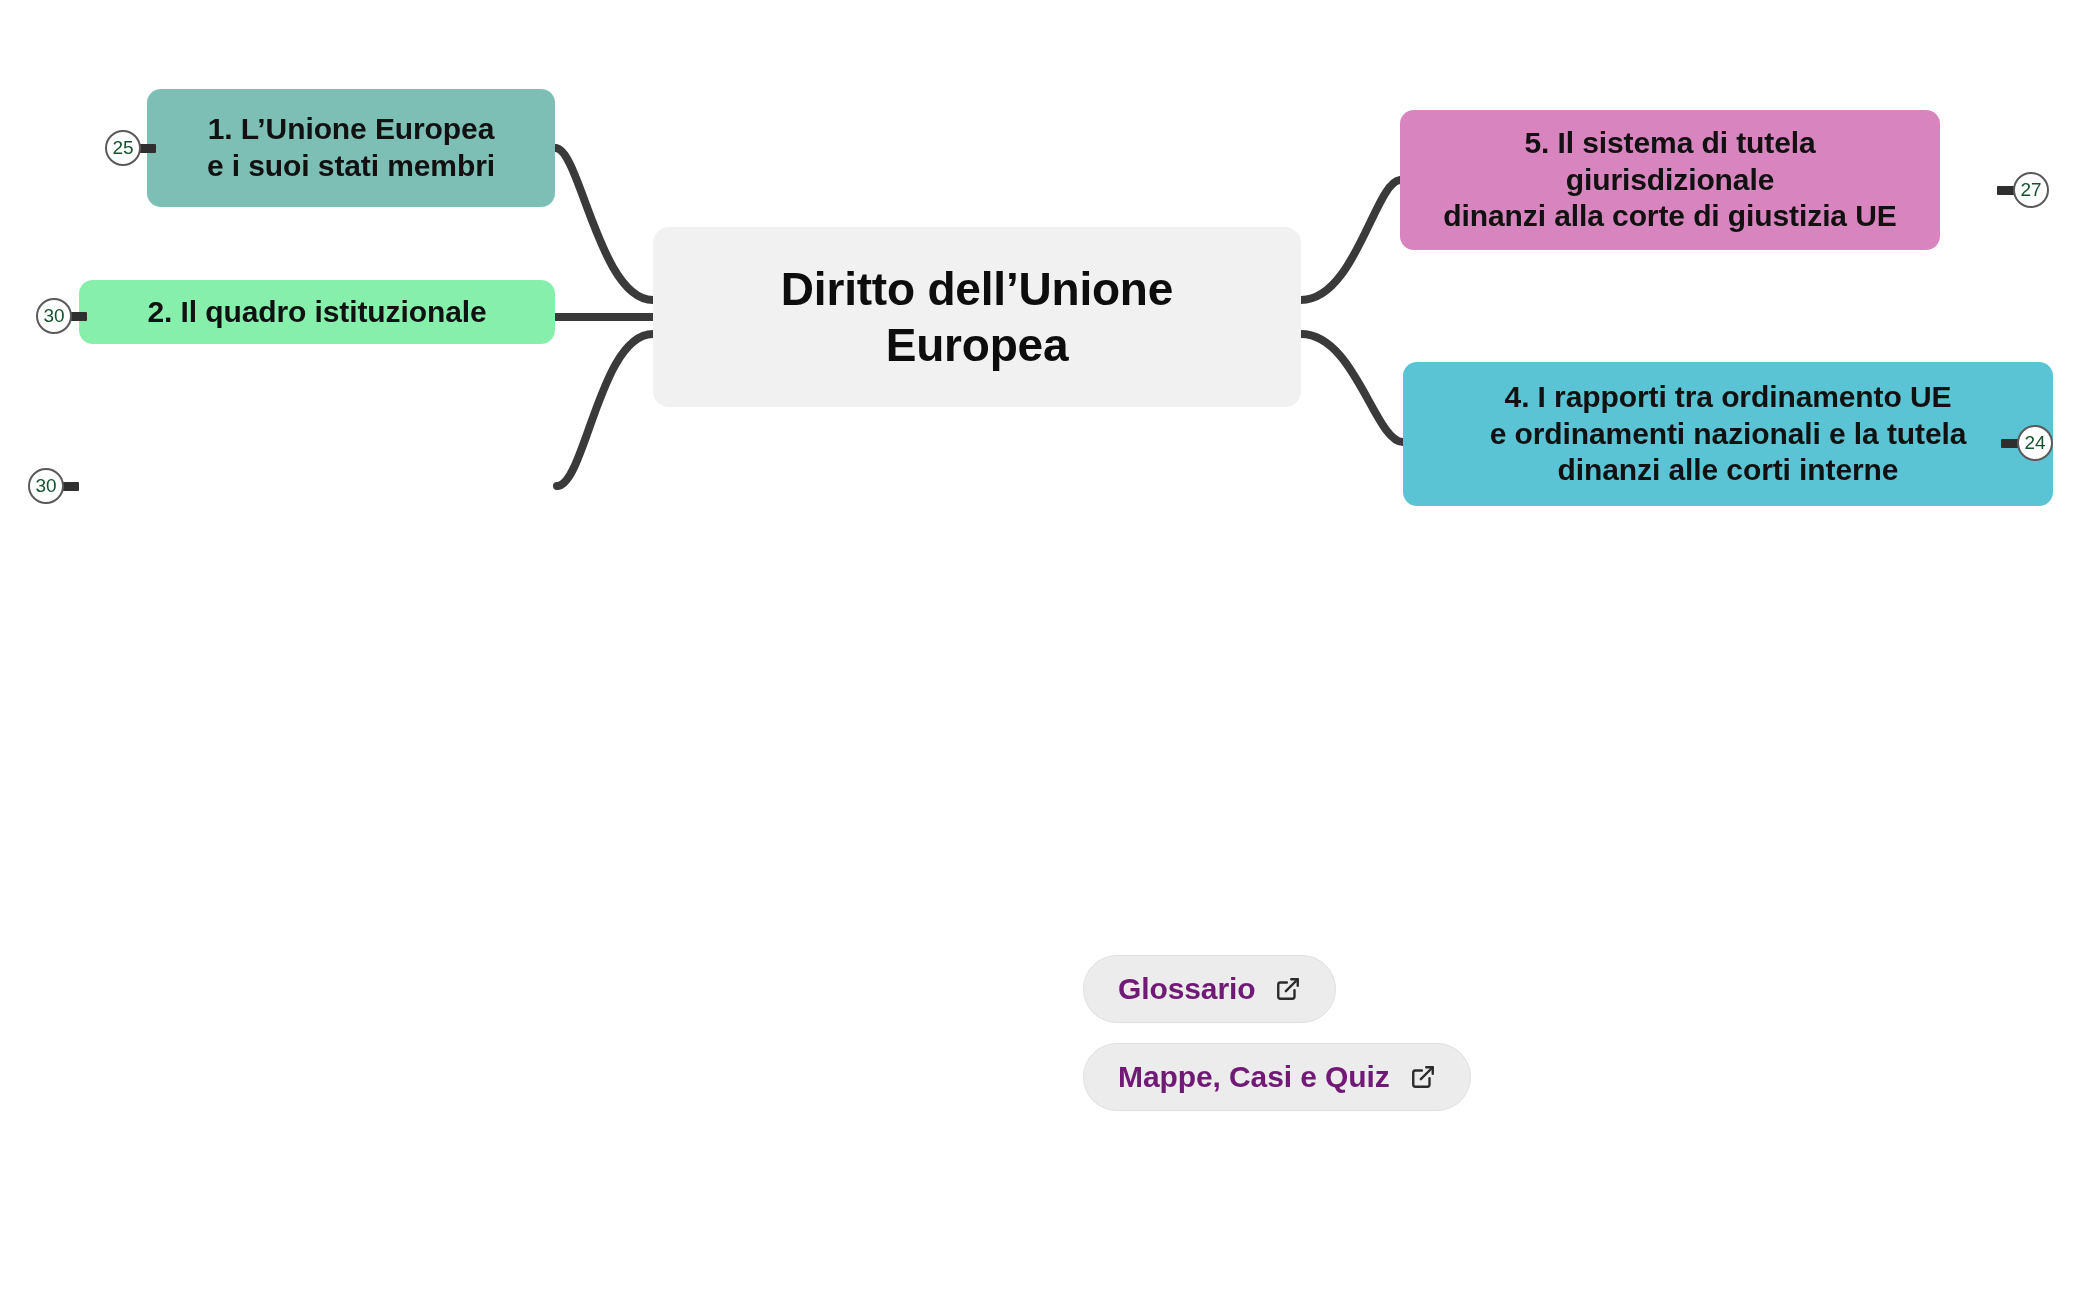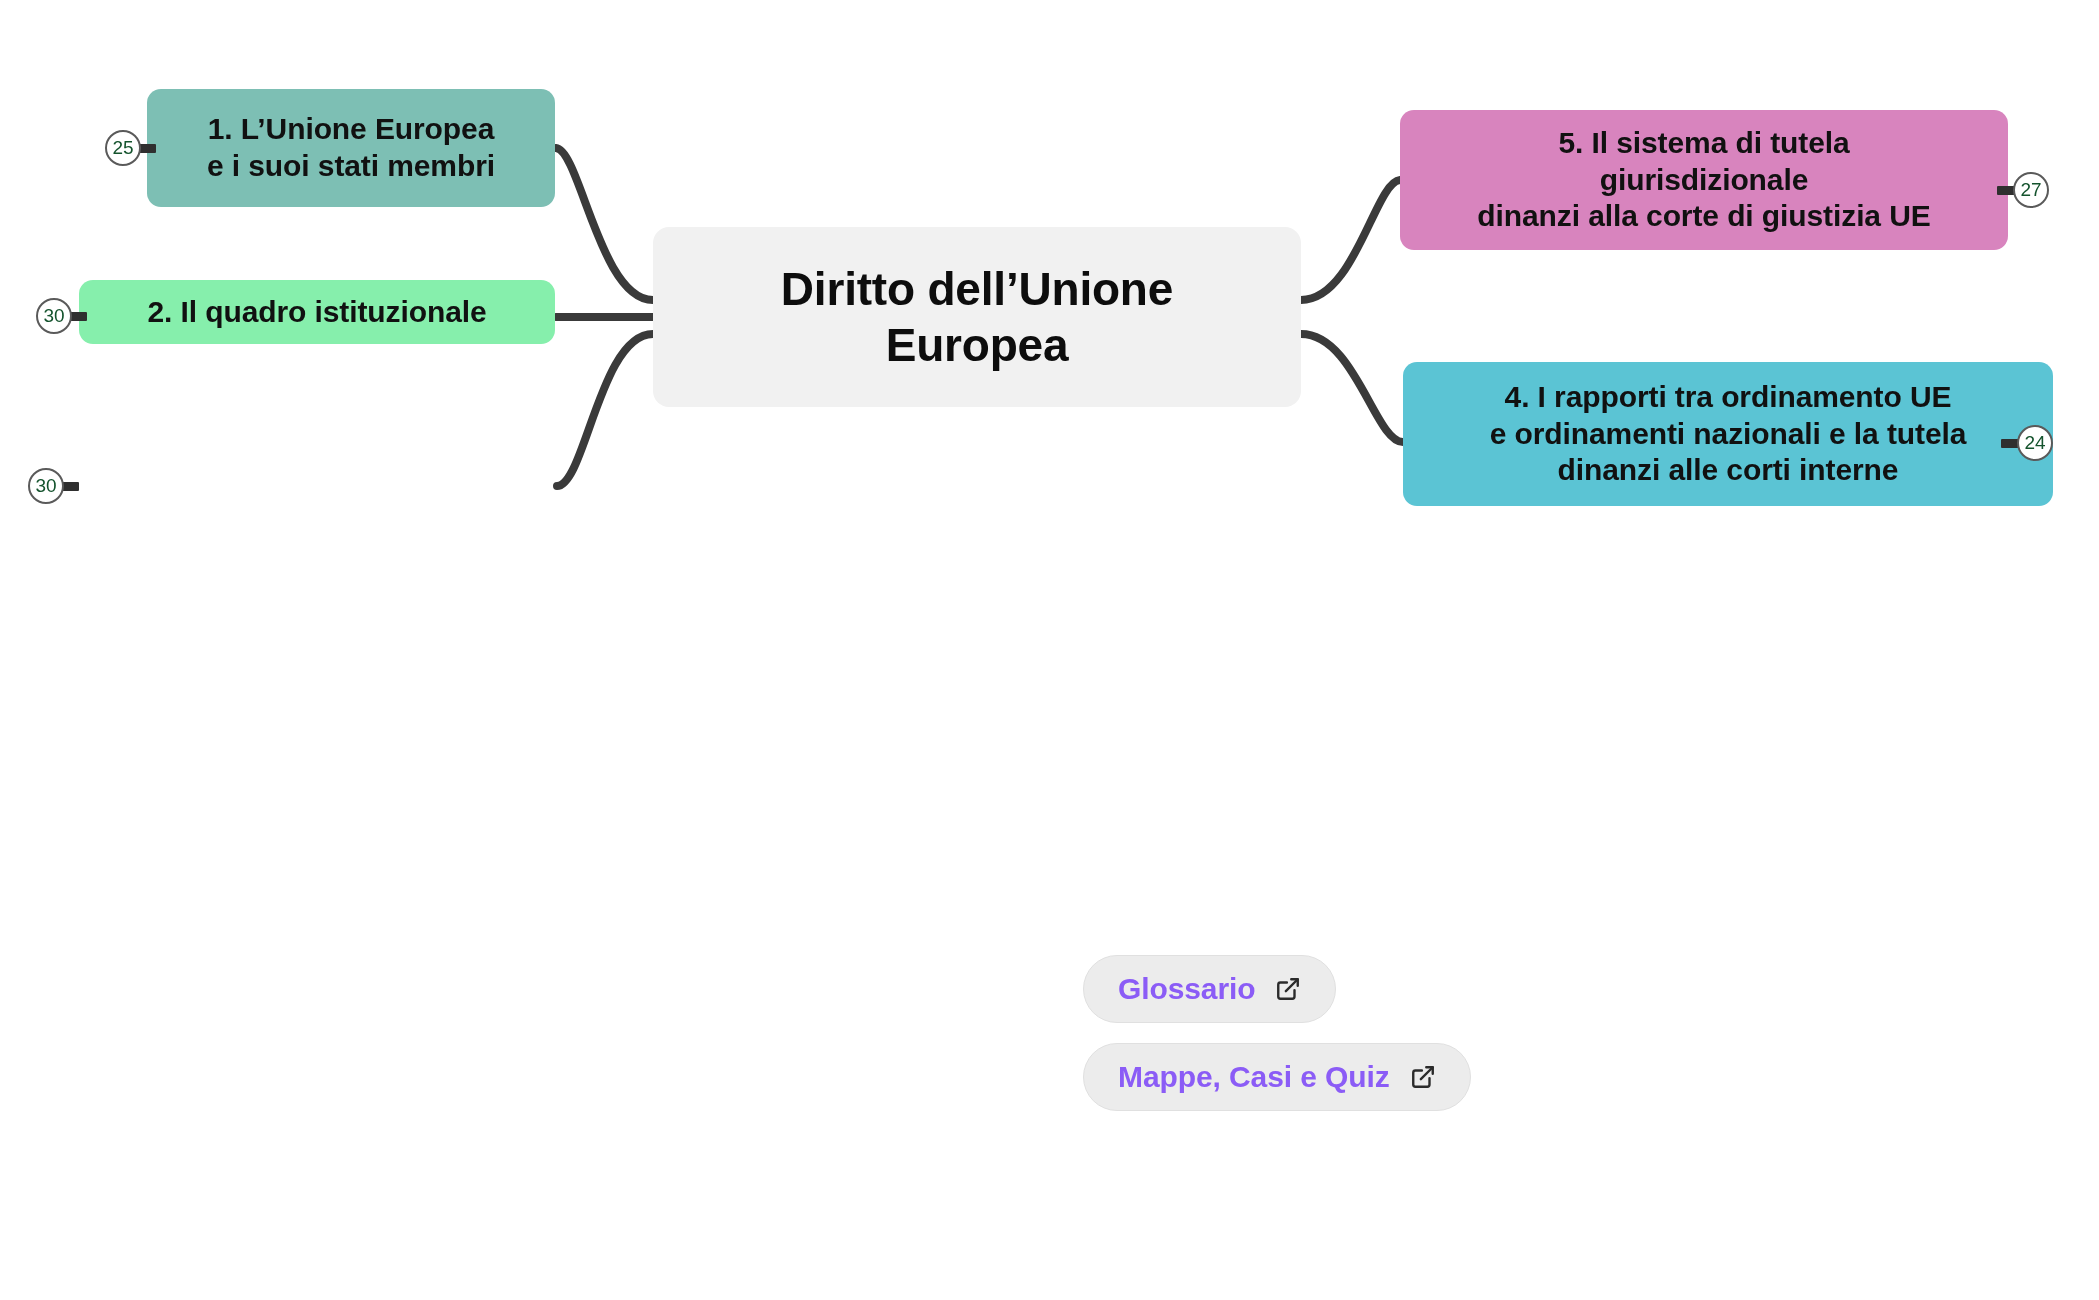--- a/index.html
+++ b/index.html
@@ -58,21 +58,21 @@
   .node.branch {
     font-size: 30px;
     letter-spacing: -0.1px;
   }
 
   
   #node-1 { left: 147px;  top: 89px;  width: 408px; height: 118px; background: #7dbfb4; }
   #node-2 { left: 79px;   top: 280px; width: 476px; height: 64px;  background: #86efac; }
   #node-3 { left: 70px;   top: 425px; width: 486px; height: 122px; background: #ea5a4e; }
   #node-central { left: 653px; top: 227px; width: 648px; height: 180px; border-radius: 16px; }
-  #node-5 { left: 1400px; top: 110px; width: 608px; height: 140px; background: #d884be; }
+  #node-5 { left: 1400px; top: 110px; width: 540px; height: 140px; background: #d884be; }
   #node-4 { left: 1403px; top: 362px; width: 650px; height: 144px; background: #5bc4d4; }
 
   
   .badge {
     position: absolute;
     width: 36px;
     height: 36px;
     border-radius: 50%;
     border: 2px solid #5a5a5a;
     background: #ffffff;
@@ -126,21 +126,21 @@
   .pill-link {
     display: inline-flex;
     align-items: center;
     gap: 20px;
     background: #ececec;
     border: 1px solid #e0e0e0;
     border-radius: 999px;
     padding: 16px 34px;
     font-size: 30px;
     font-weight: bold;
-    color: #8b5cf6;
+    color: #701a75;
     cursor: pointer;
     letter-spacing: -0.1px;
   }
   .pill-link .ext-icon {
     display: inline-flex;
     align-items: center;
   }
   .pill-link svg { display: block; }
 </style>
 </head>

